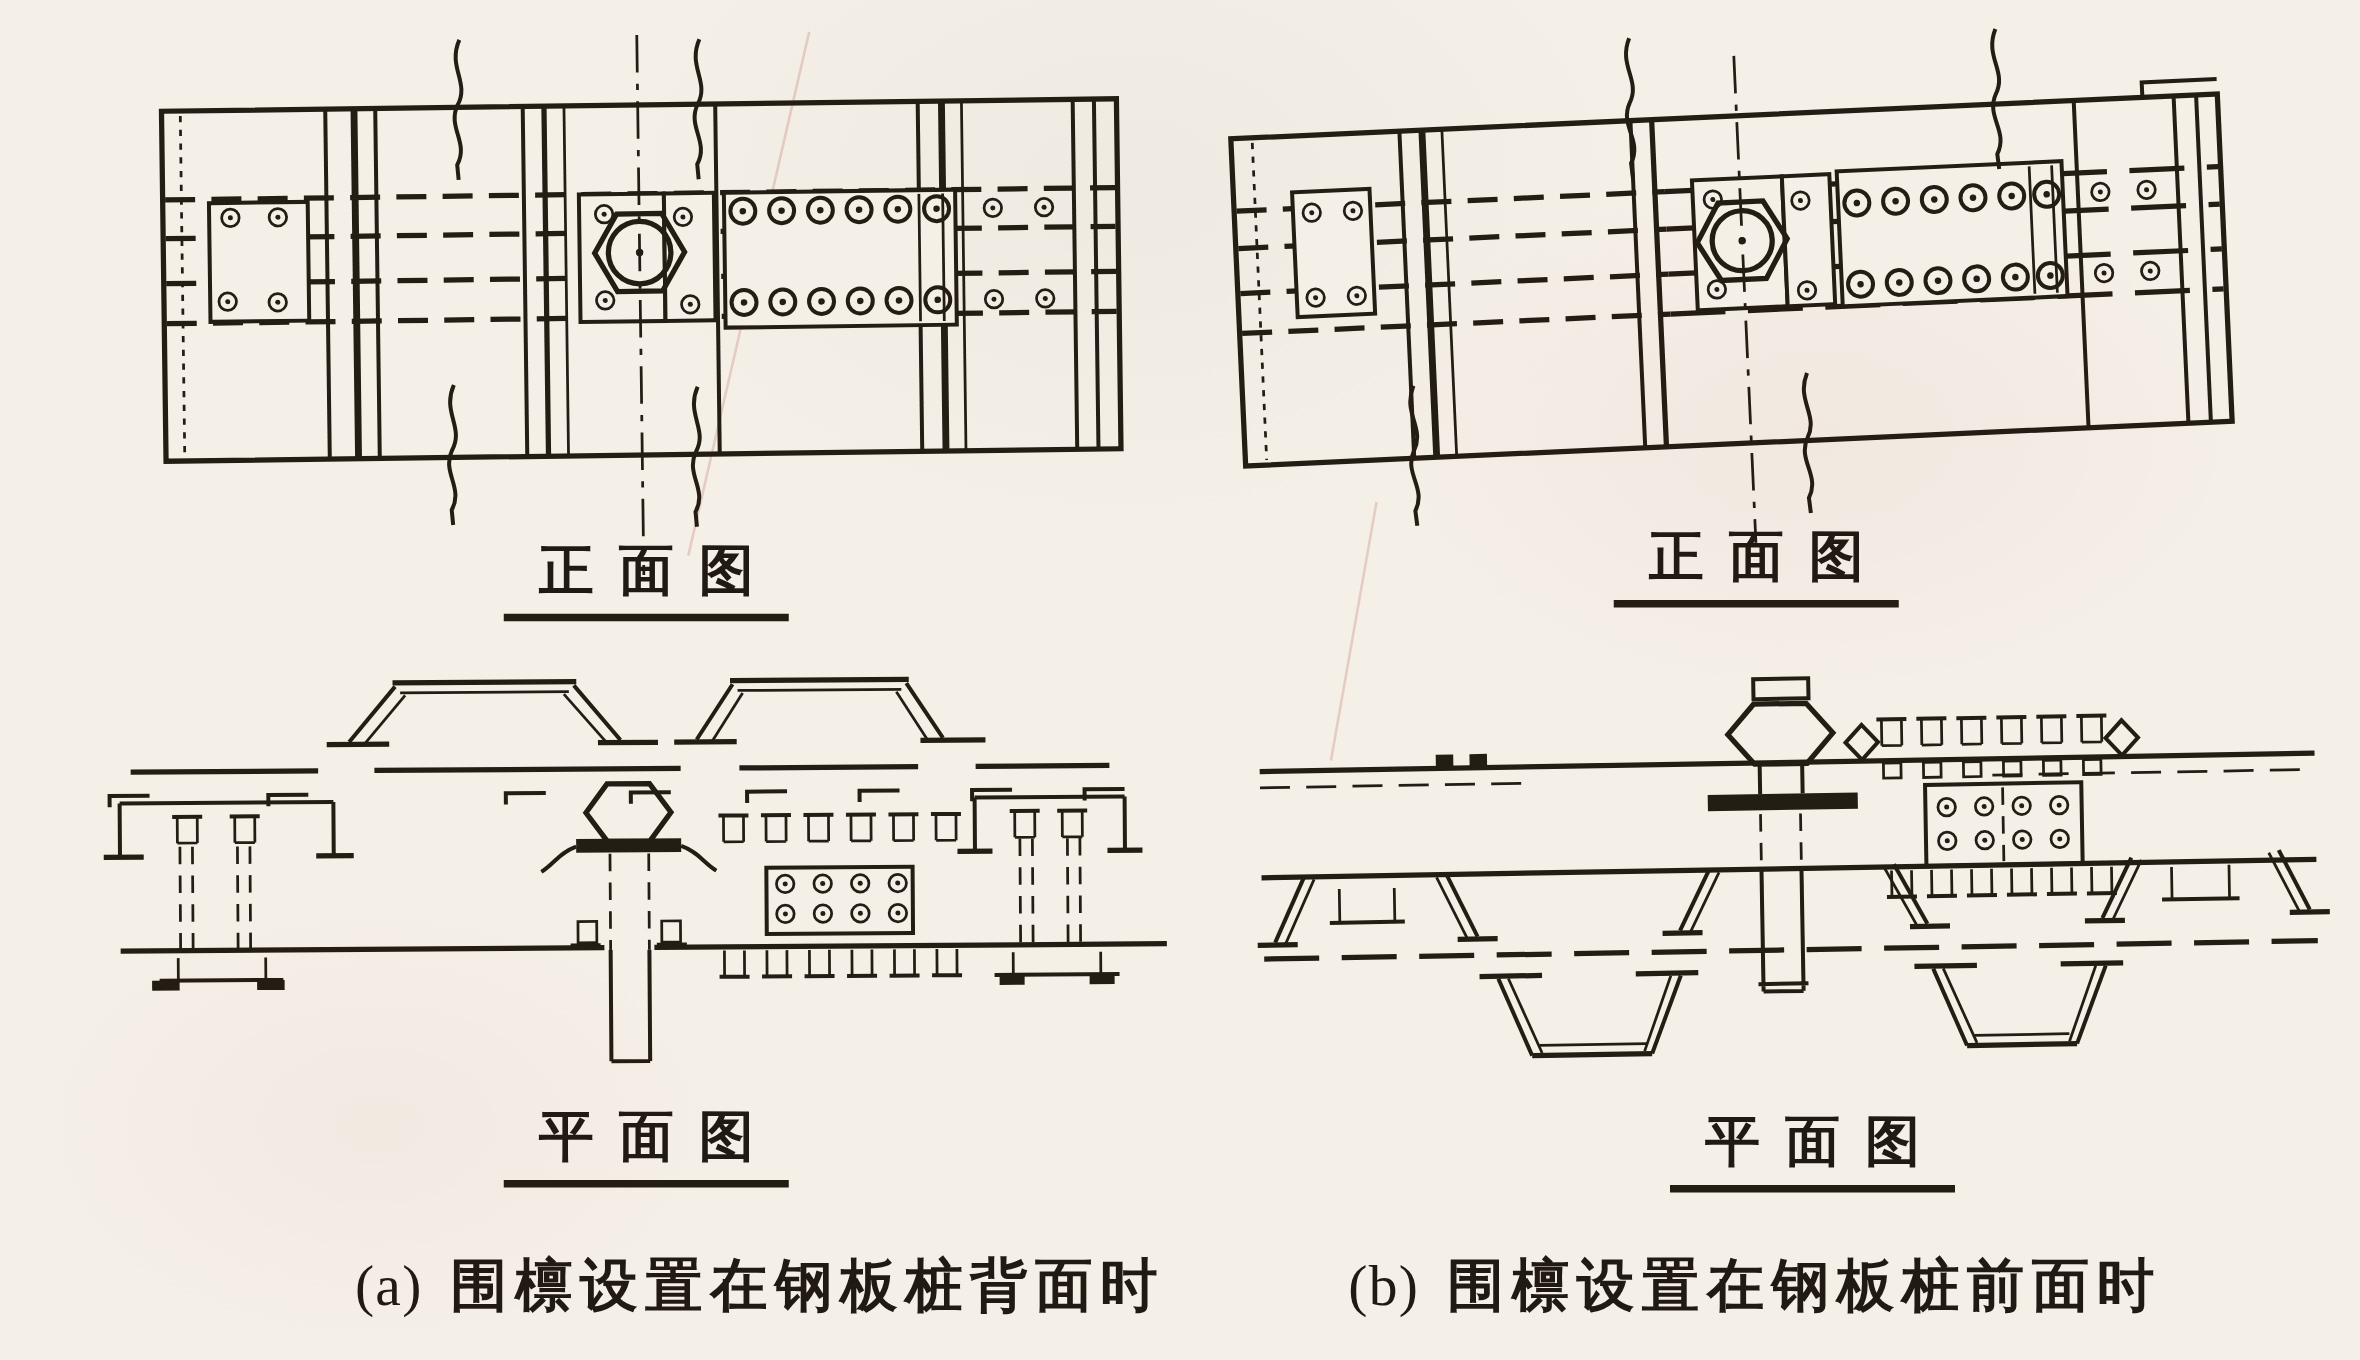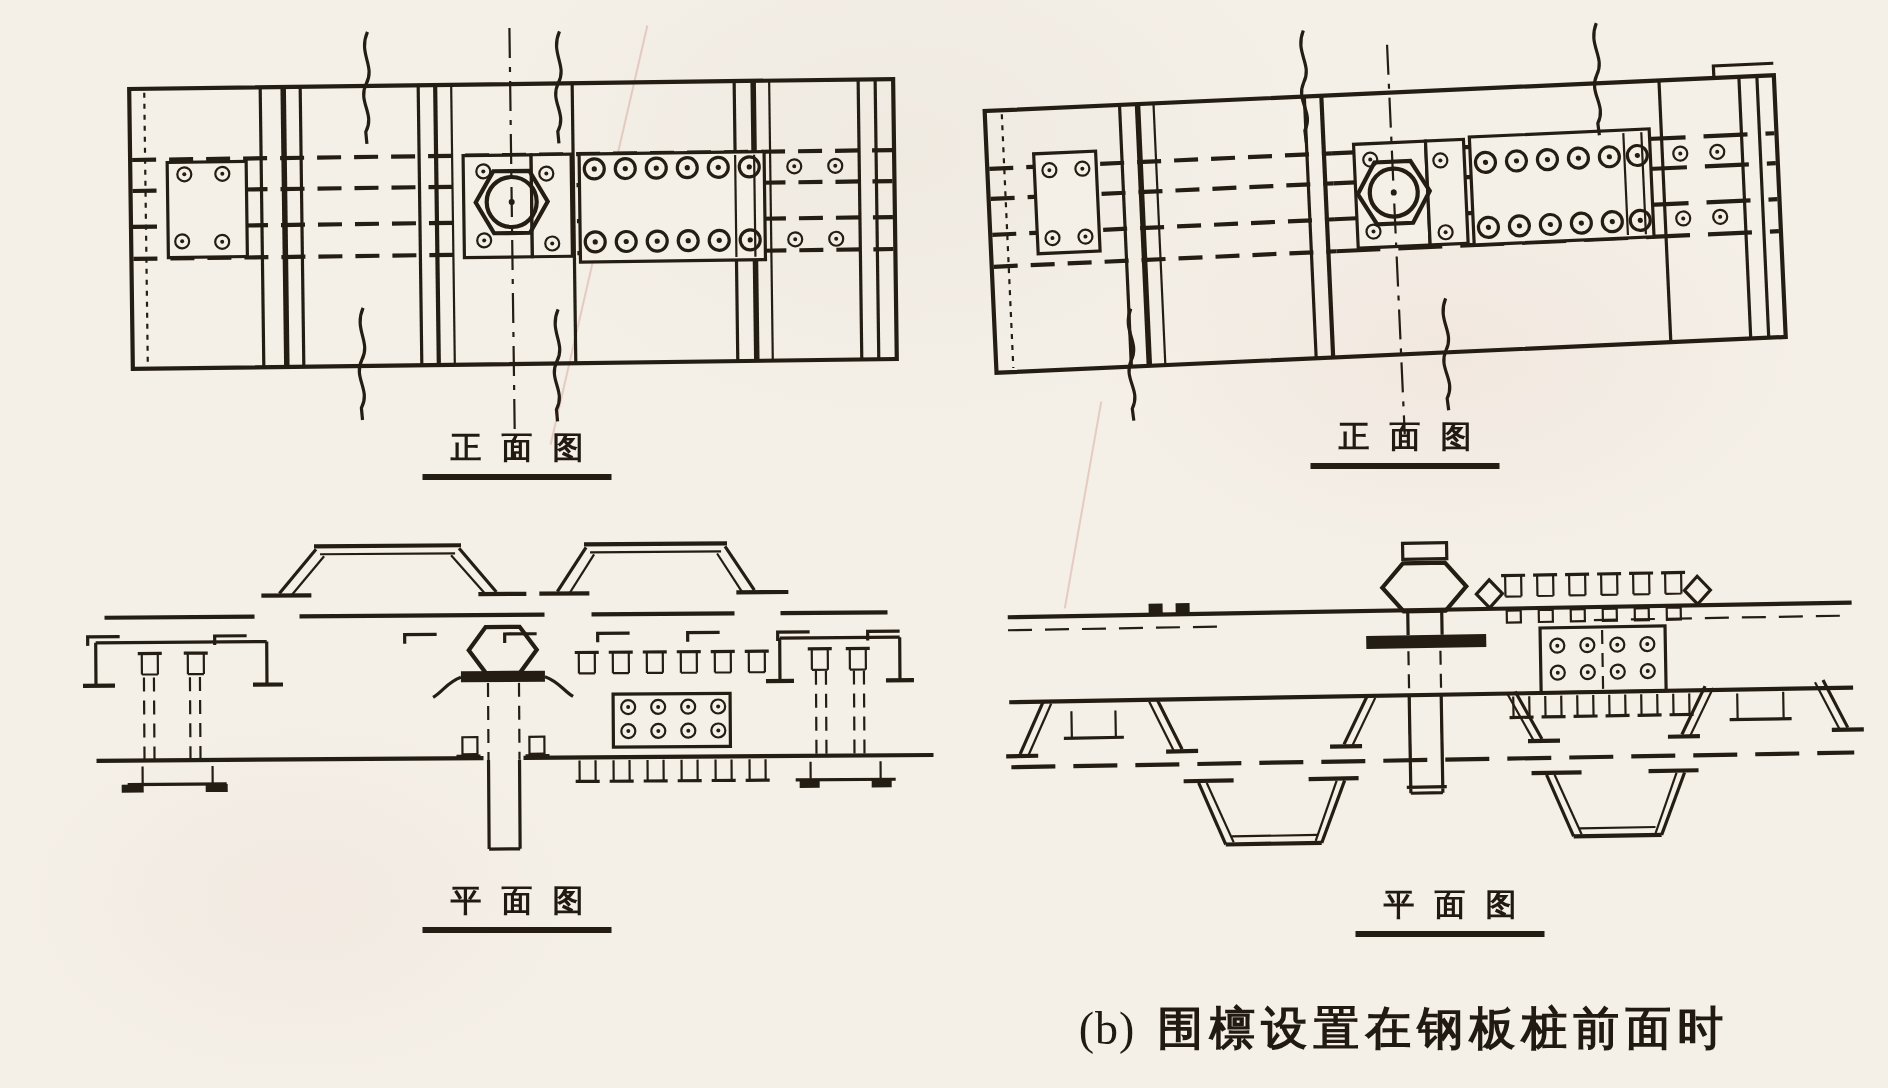--- a/index.html
+++ b/index.html
@@ -23,21 +23,21 @@
   .w2{stroke-width:2.2;} .w3{stroke-width:3.2;} .w4{stroke-width:4.2;} .w5{stroke-width:5.5;}
   .fillink{fill:#241d14;stroke:none;}
   .paperfill{fill:#f4efe7;}
   .dash{stroke-dasharray:24 13;}
   .dash2{stroke-dasharray:14 9;}
   .dot{stroke-dasharray:5 6;}
   .cdash{stroke-dasharray:30 9 5 9;}
   .longdash{stroke-dasharray:44 18;}
   .viewlabel{
     position:absolute;
-    font-size:31px;font-weight:bold;
+    font-size:44px;font-weight:bold;
     letter-spacing:20px;text-indent:20px;
     white-space:nowrap;
     border-bottom:6px solid #241d14;
     padding:0 8px 5px 8px;
     transform:translateX(-50%);
   }
   .caption{
     position:absolute;
     font-size:46px;font-weight:bold;
     white-space:nowrap;
@@ -454,16 +454,19 @@
           <path class="ln w2" d="M568,242 L594,302"></path>
         <path class="ln w3" d="M698,242 L674,304"></path>
           <path class="ln w2" d="M690,242 L668,302"></path>
         <path class="ln w4" d="M586,304 H674"></path>
           <path class="ln w2" d="M592,296 H668"></path>
       </g>
     </g>
   </svg>
   <div class="viewlabel" style="left:1450px;top:884px">平面图</div>
 
+  <div class="caption" style="left:608px;top:998px">
+    <span class="pref">(a)</span><span class="txt">围檩设置在钢板桩背面时</span>
+  </div>
   <div class="caption" style="left:1404px;top:998px">
     <span class="pref">(b)</span><span class="txt">围檩设置在钢板桩前面时</span>
   </div>
 </div>
 
 </body></html>

